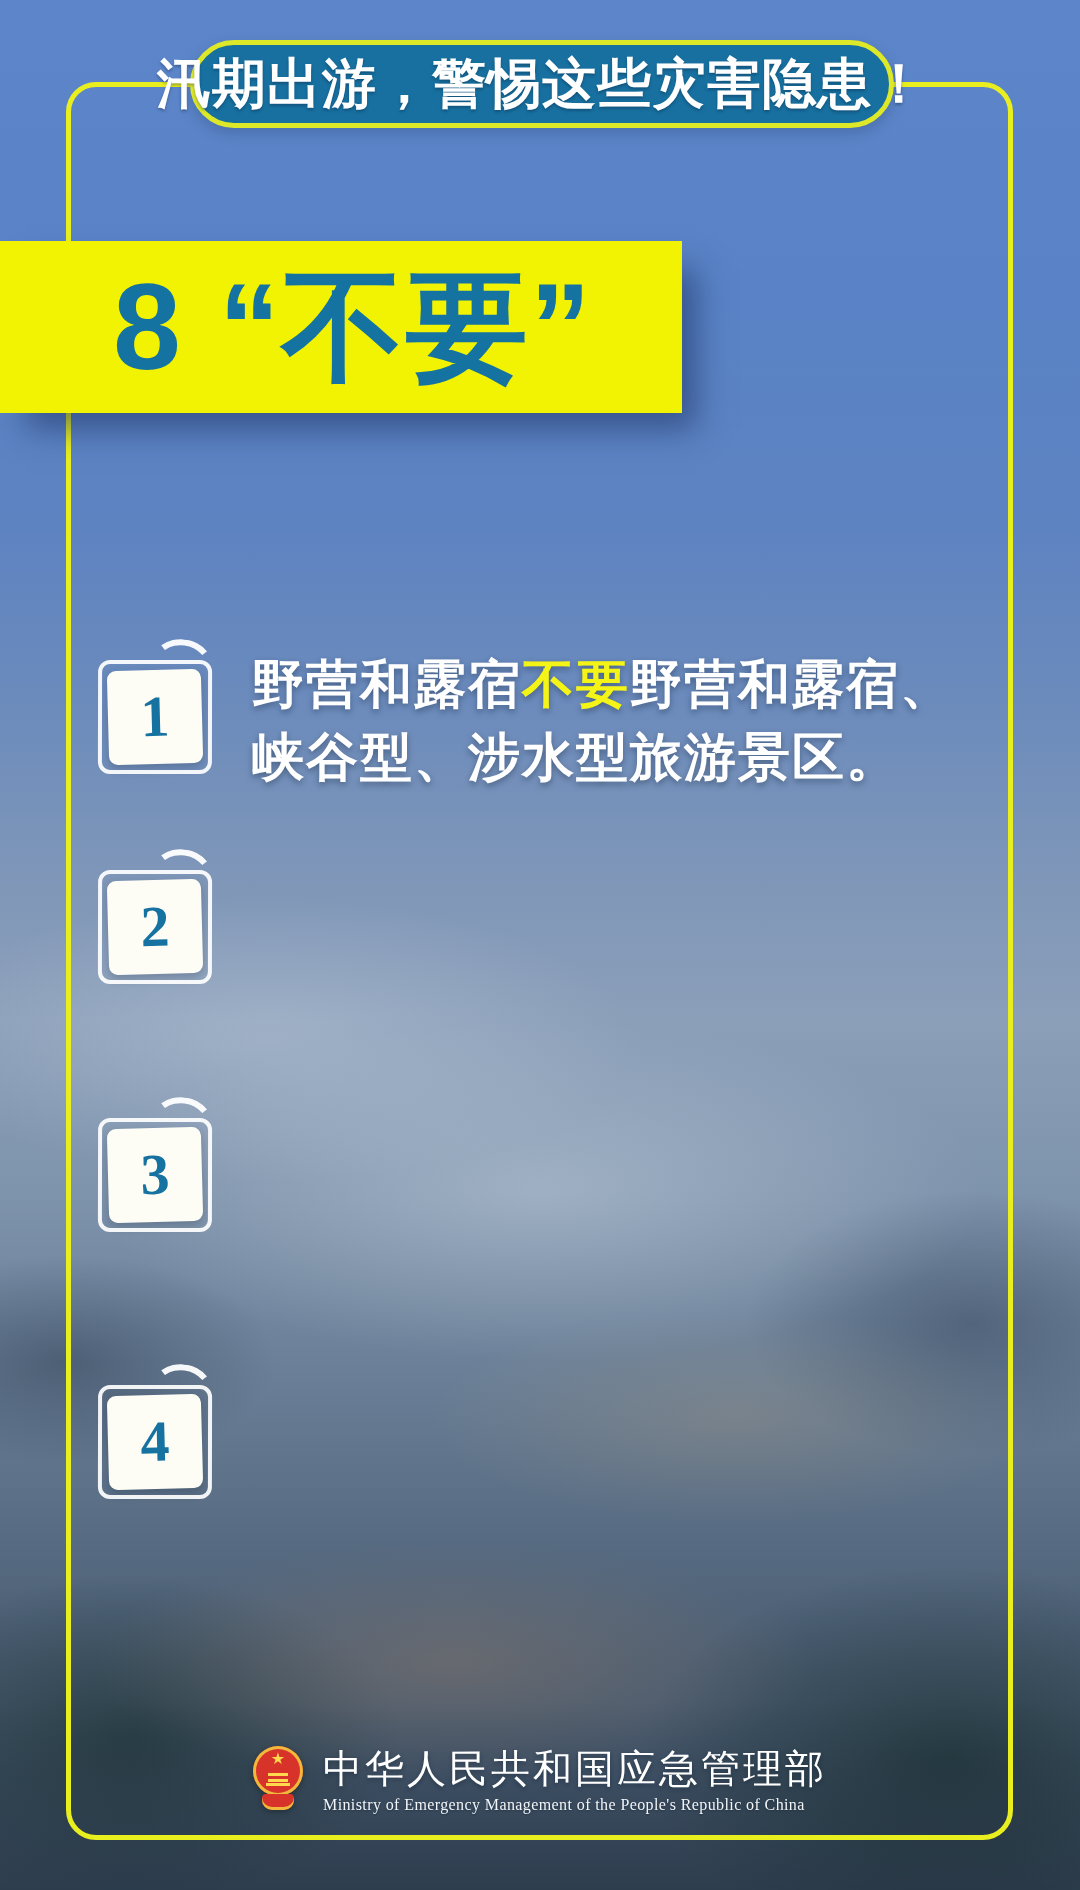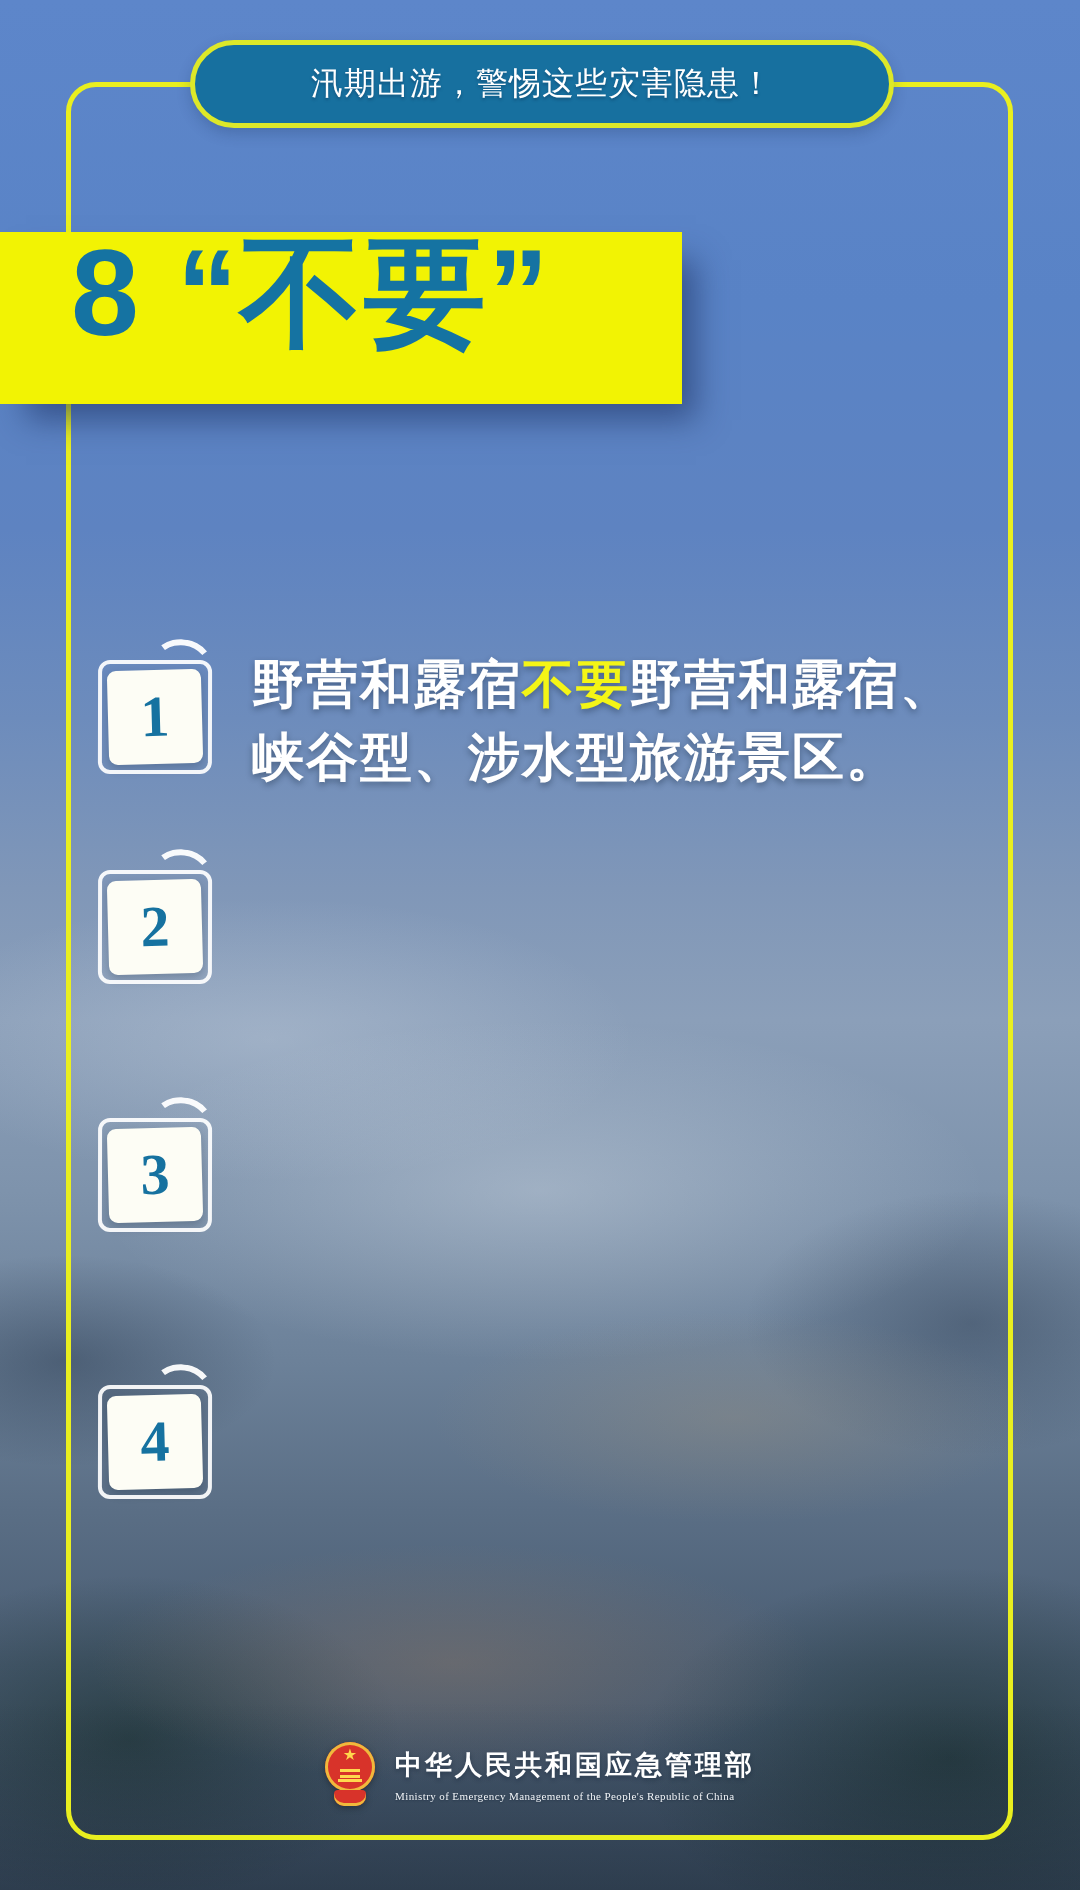--- a/index.html
+++ b/index.html
@@ -37,30 +37,30 @@
   .banner{
     position:absolute;left:190px;top:40px;width:704px;height:88px;
     background:var(--banner-bg,#17709f);
     border:5px solid var(--banner-border,#dde829);
     border-radius:46px;box-sizing:border-box;
     display:flex;align-items:center;justify-content:center;
     box-shadow:0 6px 14px rgba(20,40,80,.22);
   }
   .banner-text{
     color:#ffffff;font-family:"Liberation Serif","DejaVu Serif",serif;
-    font-size:32px;font-weight:400;letter-spacing:1px;white-space:nowrap;
+    font-size:54px;font-weight:700;letter-spacing:1px;white-space:nowrap;
     text-shadow:0 2px 3px rgba(10,30,60,.35);
   }
 
   
   .title-block{
-    position:absolute;left:0;top:232px;width:682px;height:172px;
+    position:absolute;left:0;top:241px;width:682px;height:172px;
     background:var(--title-bg,#f2f303);
-    display:flex;align-items:flex-start;
-    padding-left:71px;box-sizing:border-box;
+    display:flex;align-items:center;
+    padding-left:113px;box-sizing:border-box;
     box-shadow:20px 22px 30px -6px rgba(25,45,95,.55);
   }
   .title-text{
     color:var(--title-text,#1573a2);
     font-size:122px;font-weight:900;letter-spacing:2px;line-height:1;
     font-family:"Liberation Sans","DejaVu Sans",sans-serif;white-space:nowrap;
   }
 
   
   .items{position:absolute;inset:0;}
@@ -124,27 +124,27 @@
     position:absolute;top:27px;left:15px;width:20px;height:3px;background:#ffd84d;
     box-shadow:0 6px 0 0 #ffd84d,-2px 10px 0 0 #ffd84d,2px 10px 0 0 #ffd84d;
   }
   .emblem-ribbon{
     position:absolute;bottom:0;left:9px;width:32px;height:16px;
     background:#d8332a;border-radius:4px 4px 10px 10px;
     box-shadow:inset 0 -3px 0 0 #f0b93c;
   }
   .footer-names{display:flex;flex-direction:column;}
   .footer-cn{
-    color:#ffffff;font-size:27px;font-weight:700;letter-spacing:3px;white-space:nowrap;
+    color:#ffffff;font-size:39px;font-weight:400;letter-spacing:3px;white-space:nowrap;
     text-shadow:0 2px 4px rgba(10,25,45,.4);
   }
   .footer-en{
-    margin-top:7px;color:#f2f5f8;
+    color:#f2f5f8;
     font-family:"Liberation Serif","DejaVu Serif",serif;
-    font-size:11px;letter-spacing:.4px;white-space:nowrap;
+    font-size:16px;letter-spacing:.4px;white-space:nowrap;
     text-shadow:0 1px 2px rgba(10,25,45,.4);
   }
 </style>
 </head>
 <body>
 
 <div class="poster">
 
   <div class="bg"></div>
 

